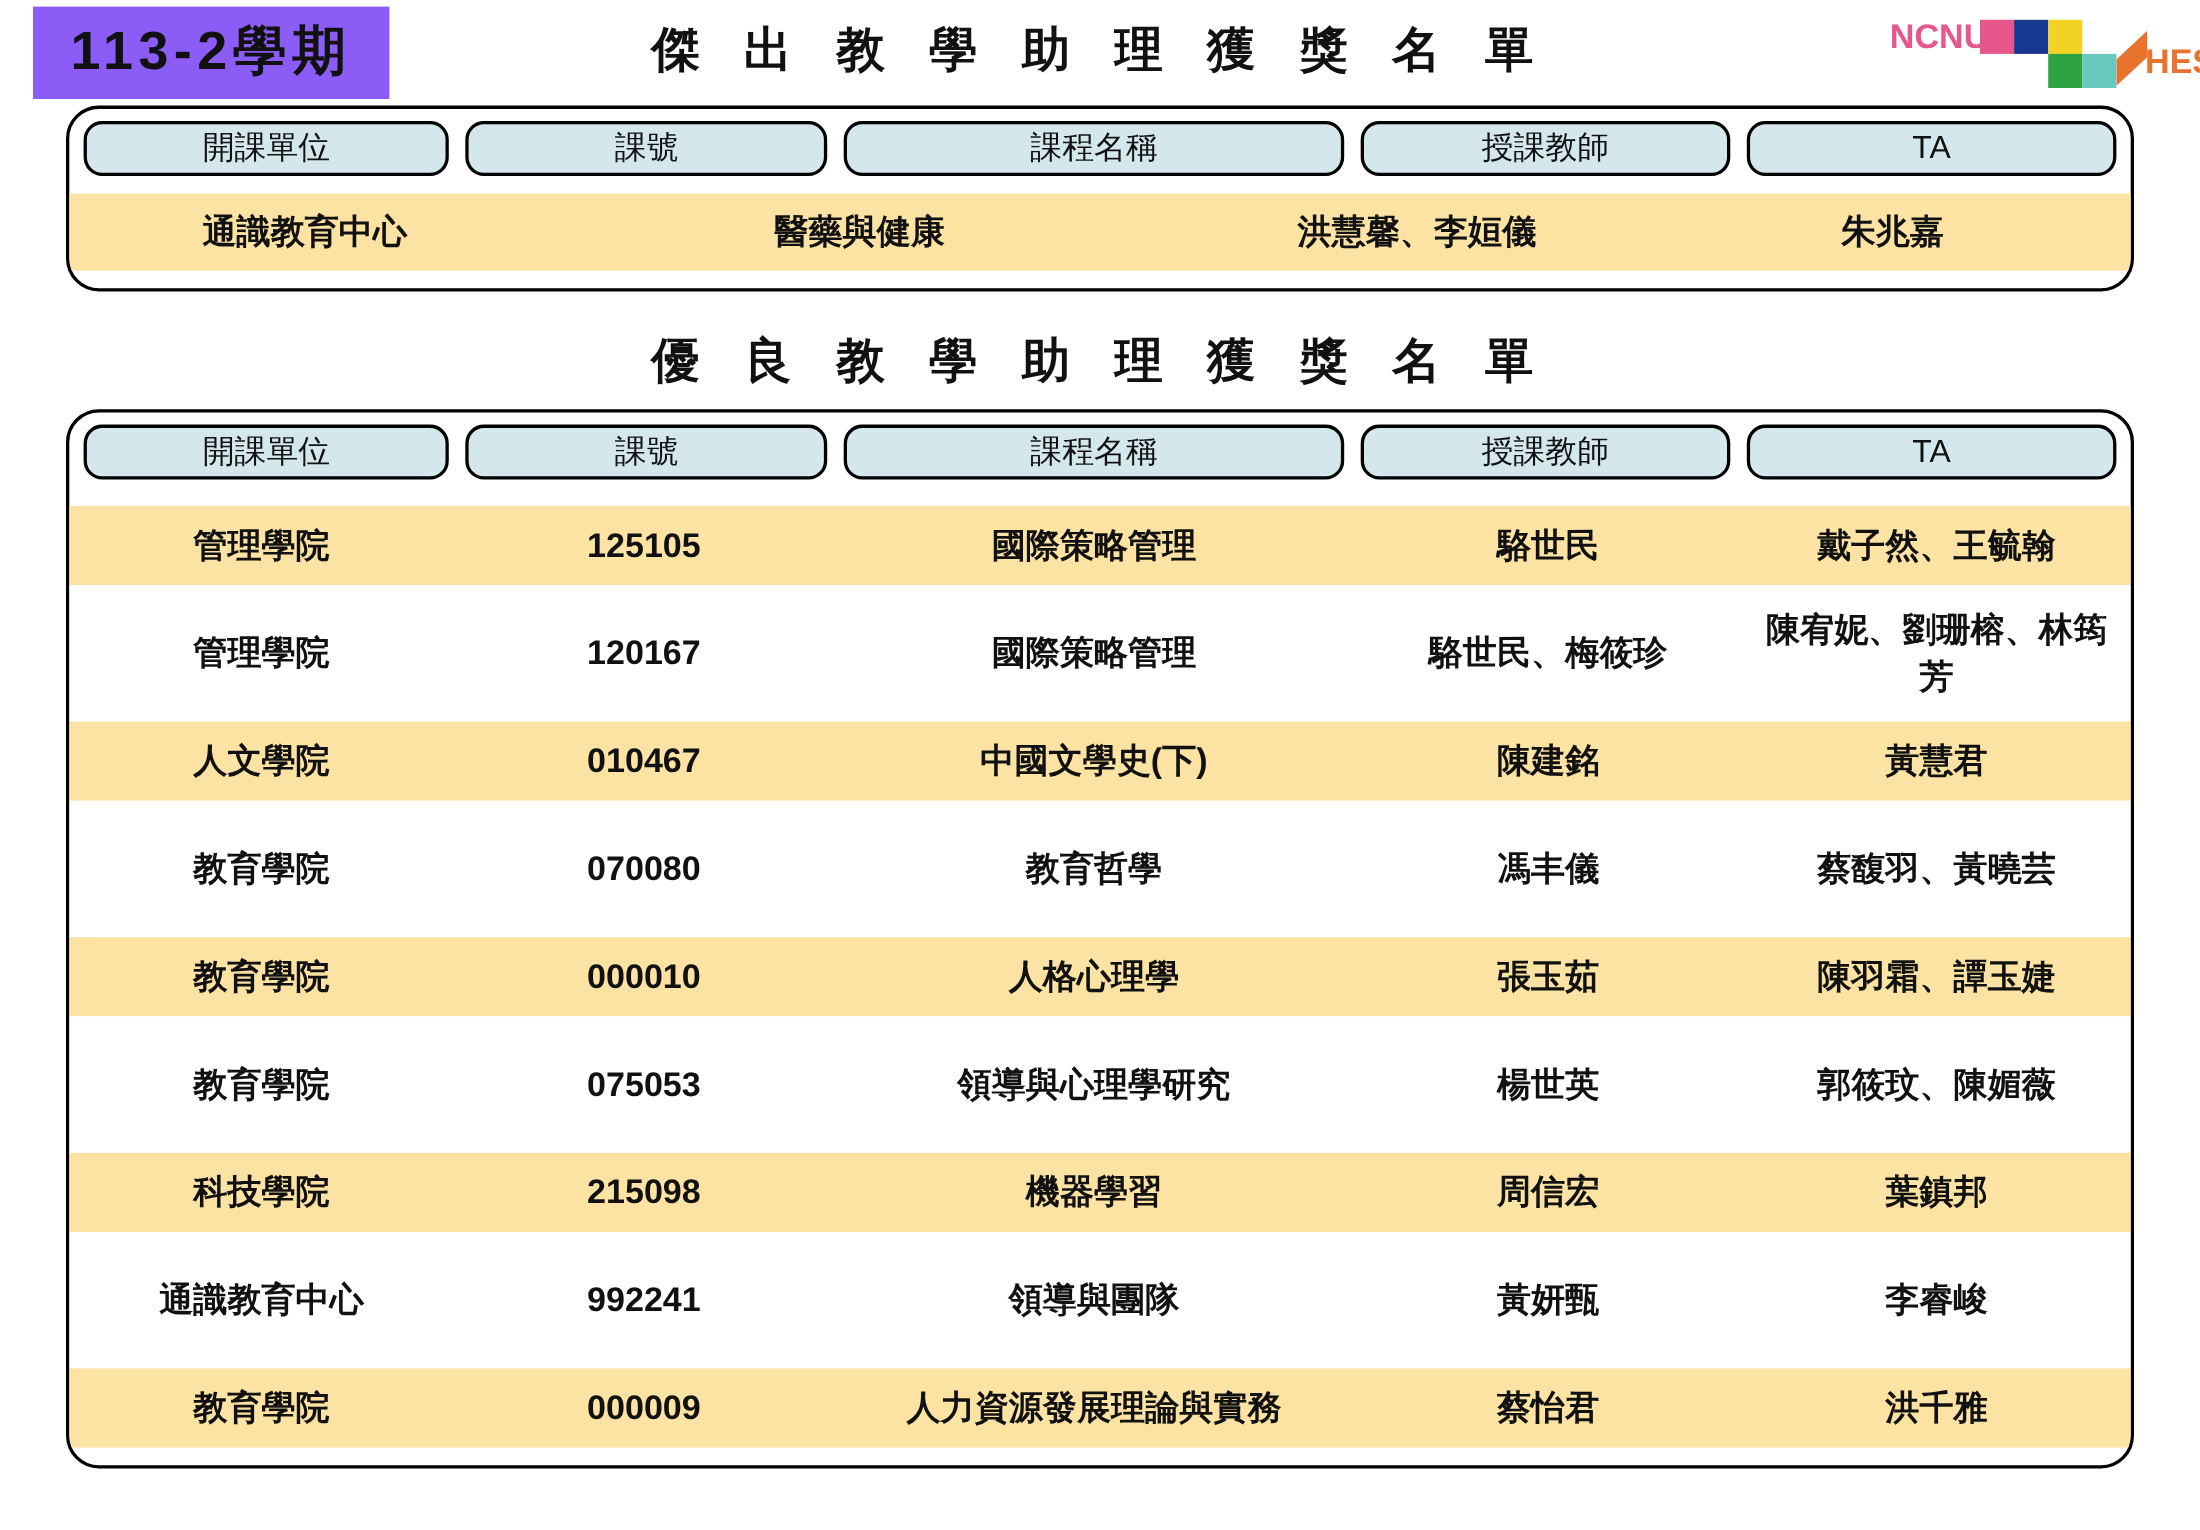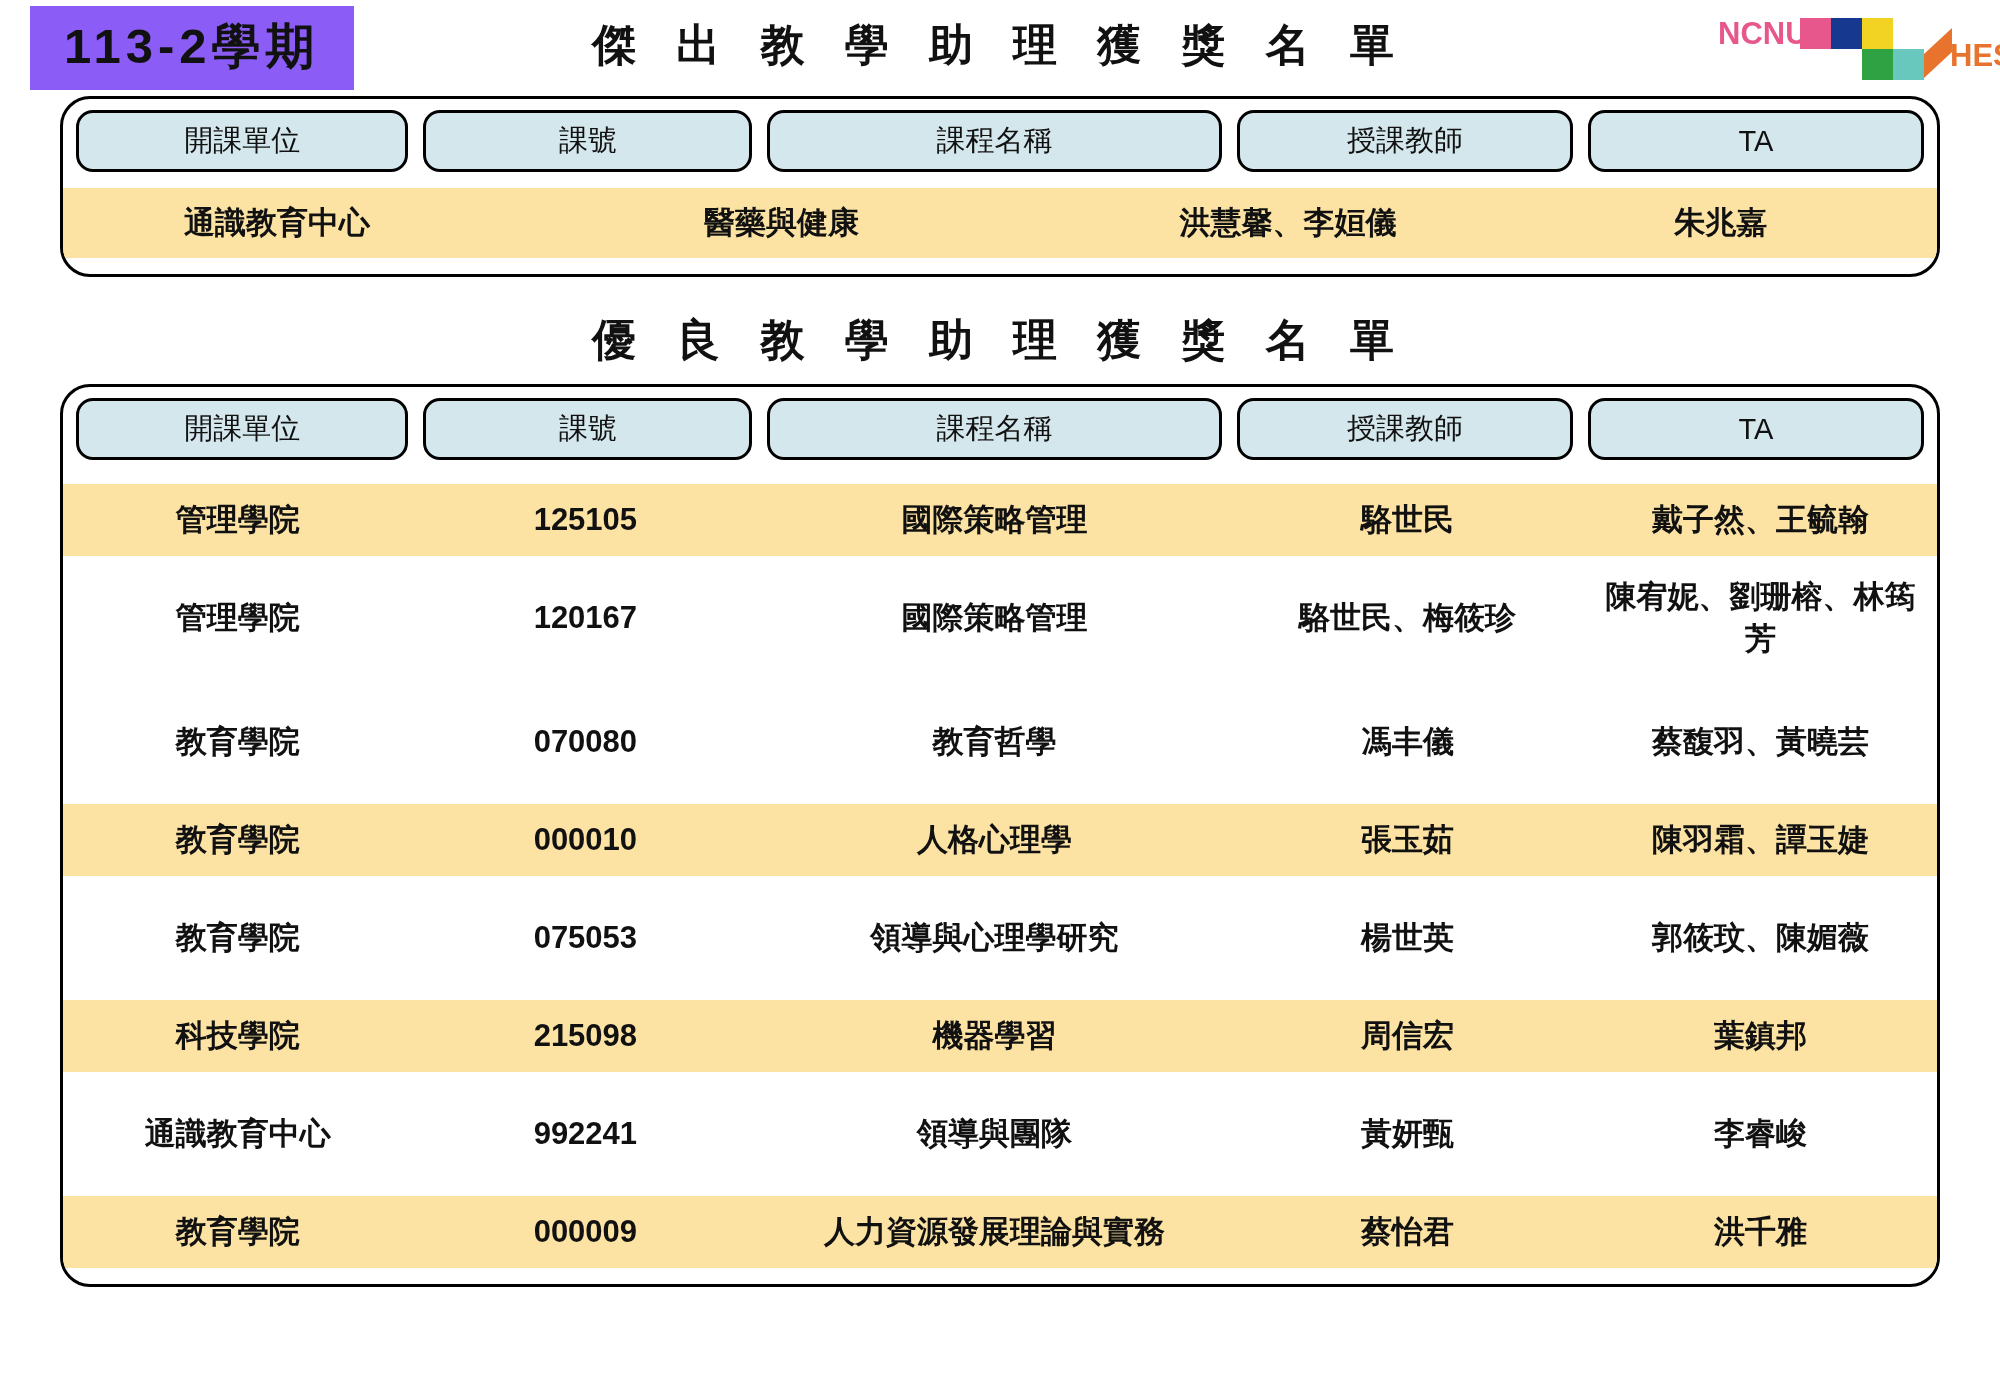--- a/index.html
+++ b/index.html
@@ -44,21 +44,21 @@
     overflow:hidden;
     background:#fff;
   }
   .t1{margin-top:14px;}
   .t2{margin-top:14px;}
   .pills{display:flex;gap:15px;padding:11px 13px 9px 13px;}
   .pill{
     background:#d4e7ed;
     border:3px solid #000;
     border-radius:17px;
-    height:62px;
+    height:50px;
     display:flex;align-items:center;justify-content:center;
     font-size:29px;color:#111;
     box-sizing:border-box;
   }
   .t1 .rows{padding-top:7px;}
   .t2 .rows{padding-top:15px;}
   .award-table .rows{padding-bottom:16px;}
   .row{display:flex;align-items:stretch;}
   .row-yellow{background:#fce3a4;}
   .t1 .row-yellow{min-height:70px;}
@@ -144,20 +144,27 @@
           <div class="cell col-teacher">駱世民</div>
           <div class="cell col-ta">戴子然、王毓翰</div>
         </div>
         <div class="row row-white">
           <div class="cell col-unit">管理學院</div>
           <div class="cell col-no">120167</div>
           <div class="cell col-name">國際策略管理</div>
           <div class="cell col-teacher">駱世民、梅筱珍</div>
           <div class="cell col-ta">陳宥妮、劉珊榕、林筠芳</div>
         </div>
+        <div class="row row-yellow">
+          <div class="cell col-unit">人文學院</div>
+          <div class="cell col-no">010467</div>
+          <div class="cell col-name">中國文學史(下)</div>
+          <div class="cell col-teacher">陳建銘</div>
+          <div class="cell col-ta">黃慧君</div>
+        </div>
         <div class="row row-white">
           <div class="cell col-unit">教育學院</div>
           <div class="cell col-no">070080</div>
           <div class="cell col-name">教育哲學</div>
           <div class="cell col-teacher">馮丰儀</div>
           <div class="cell col-ta">蔡馥羽、黃曉芸</div>
         </div>
         <div class="row row-yellow">
           <div class="cell col-unit">教育學院</div>
           <div class="cell col-no">000010</div>

